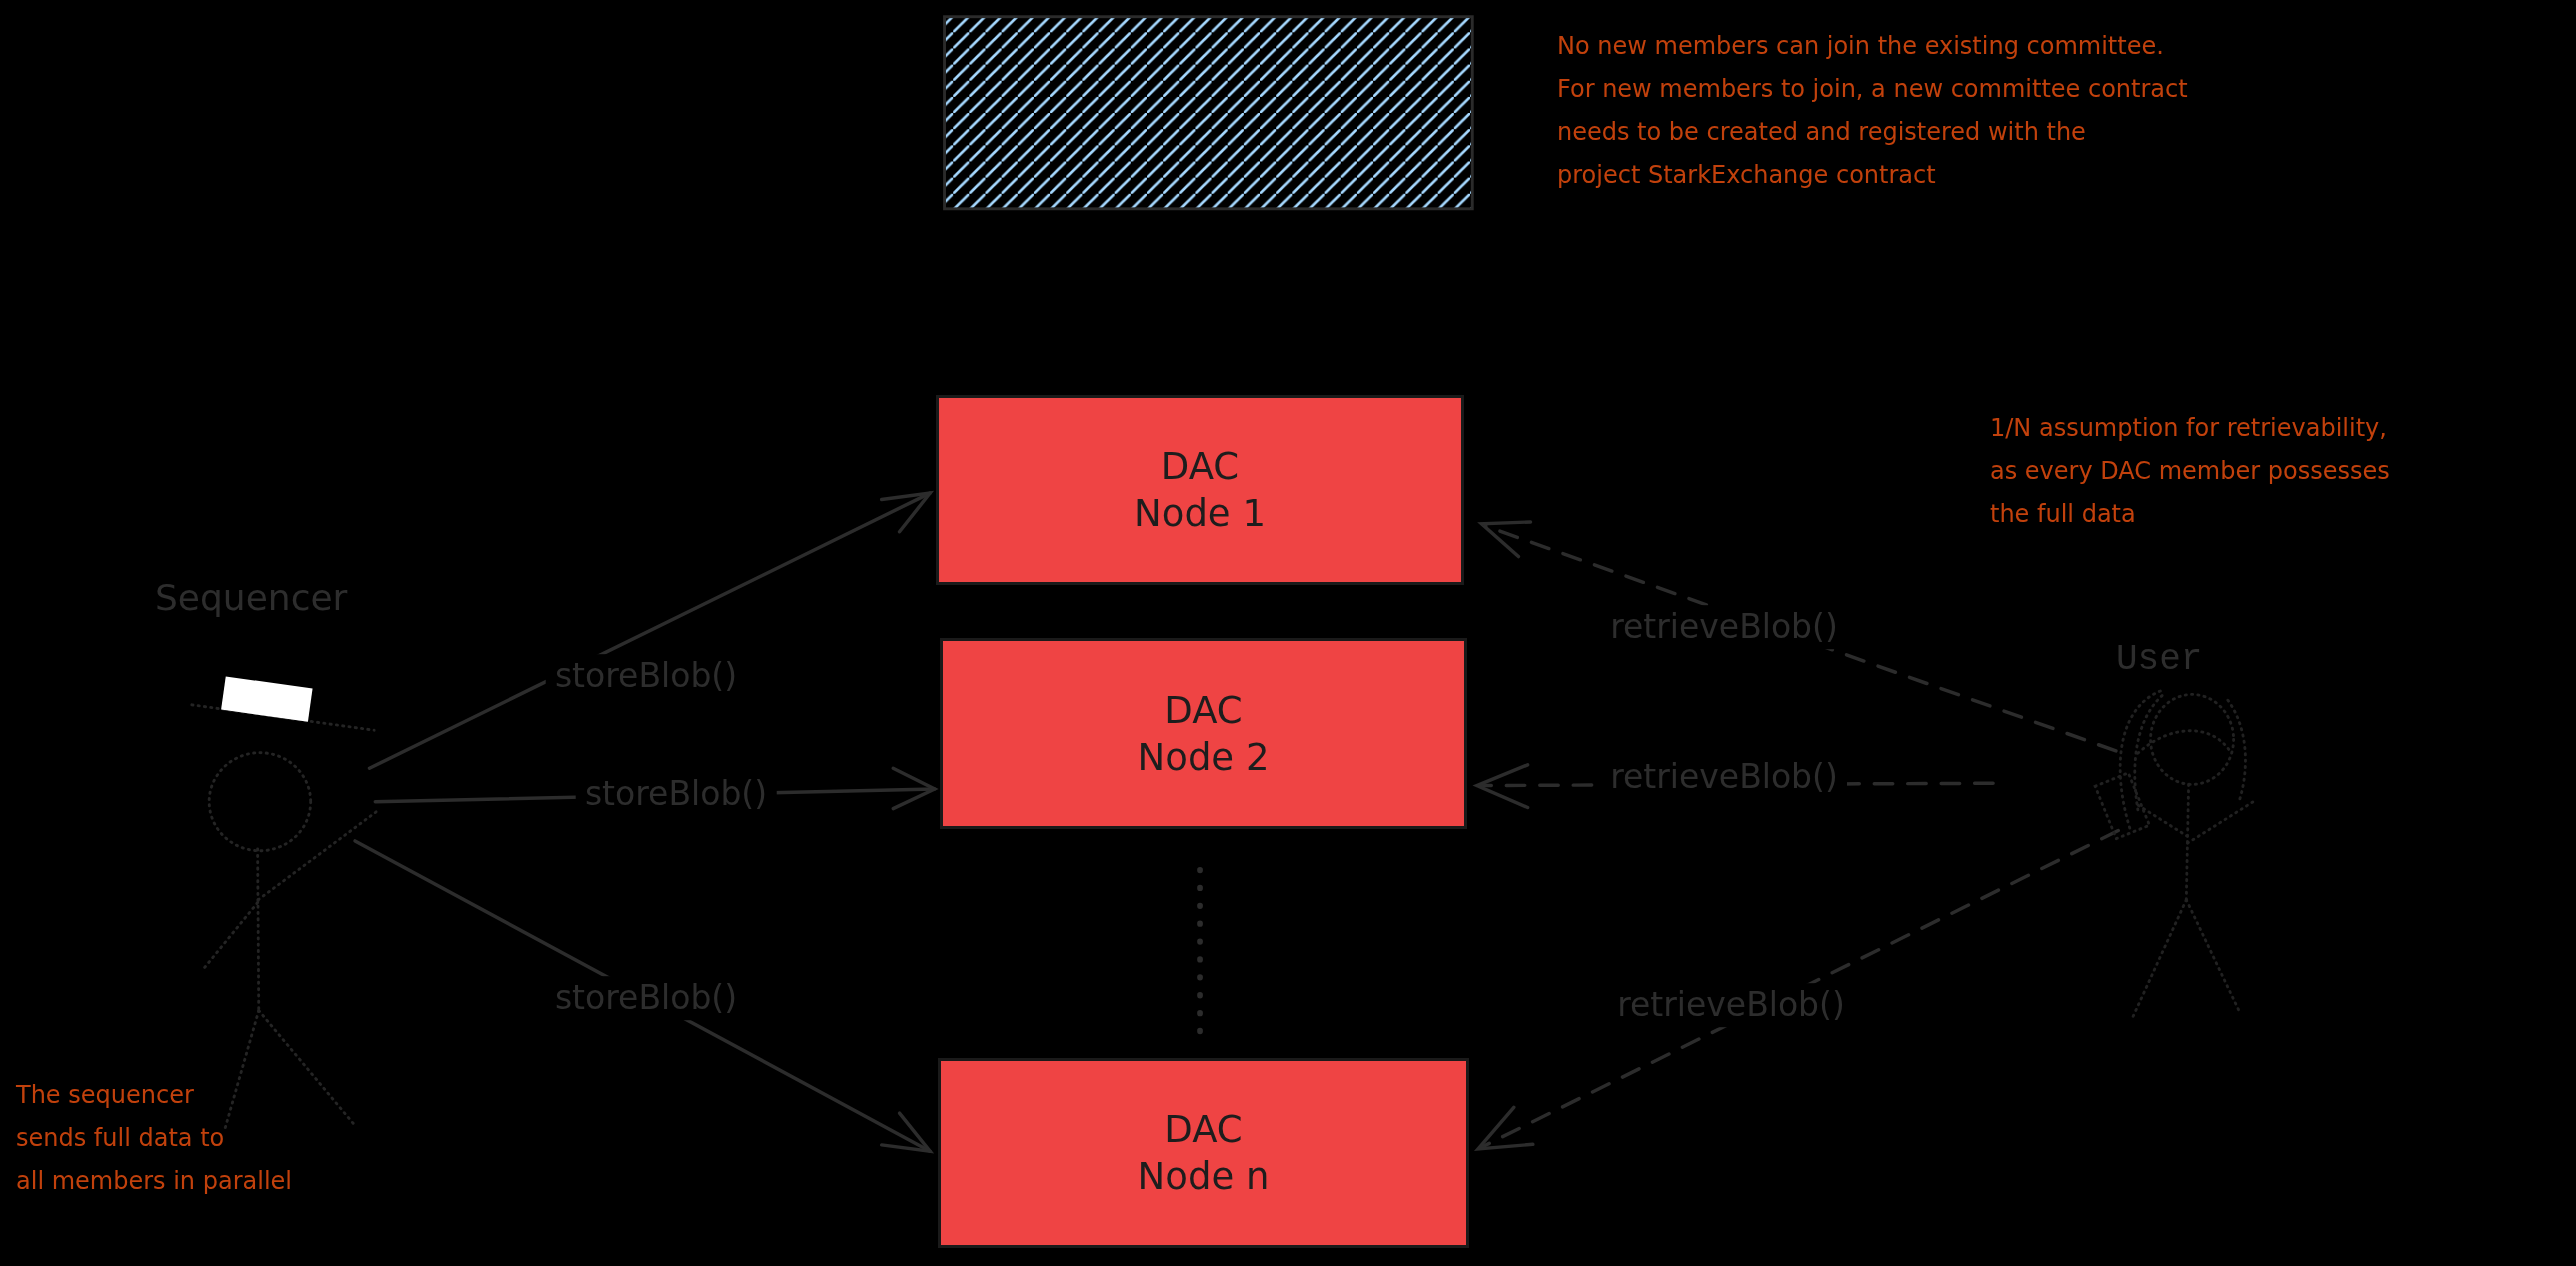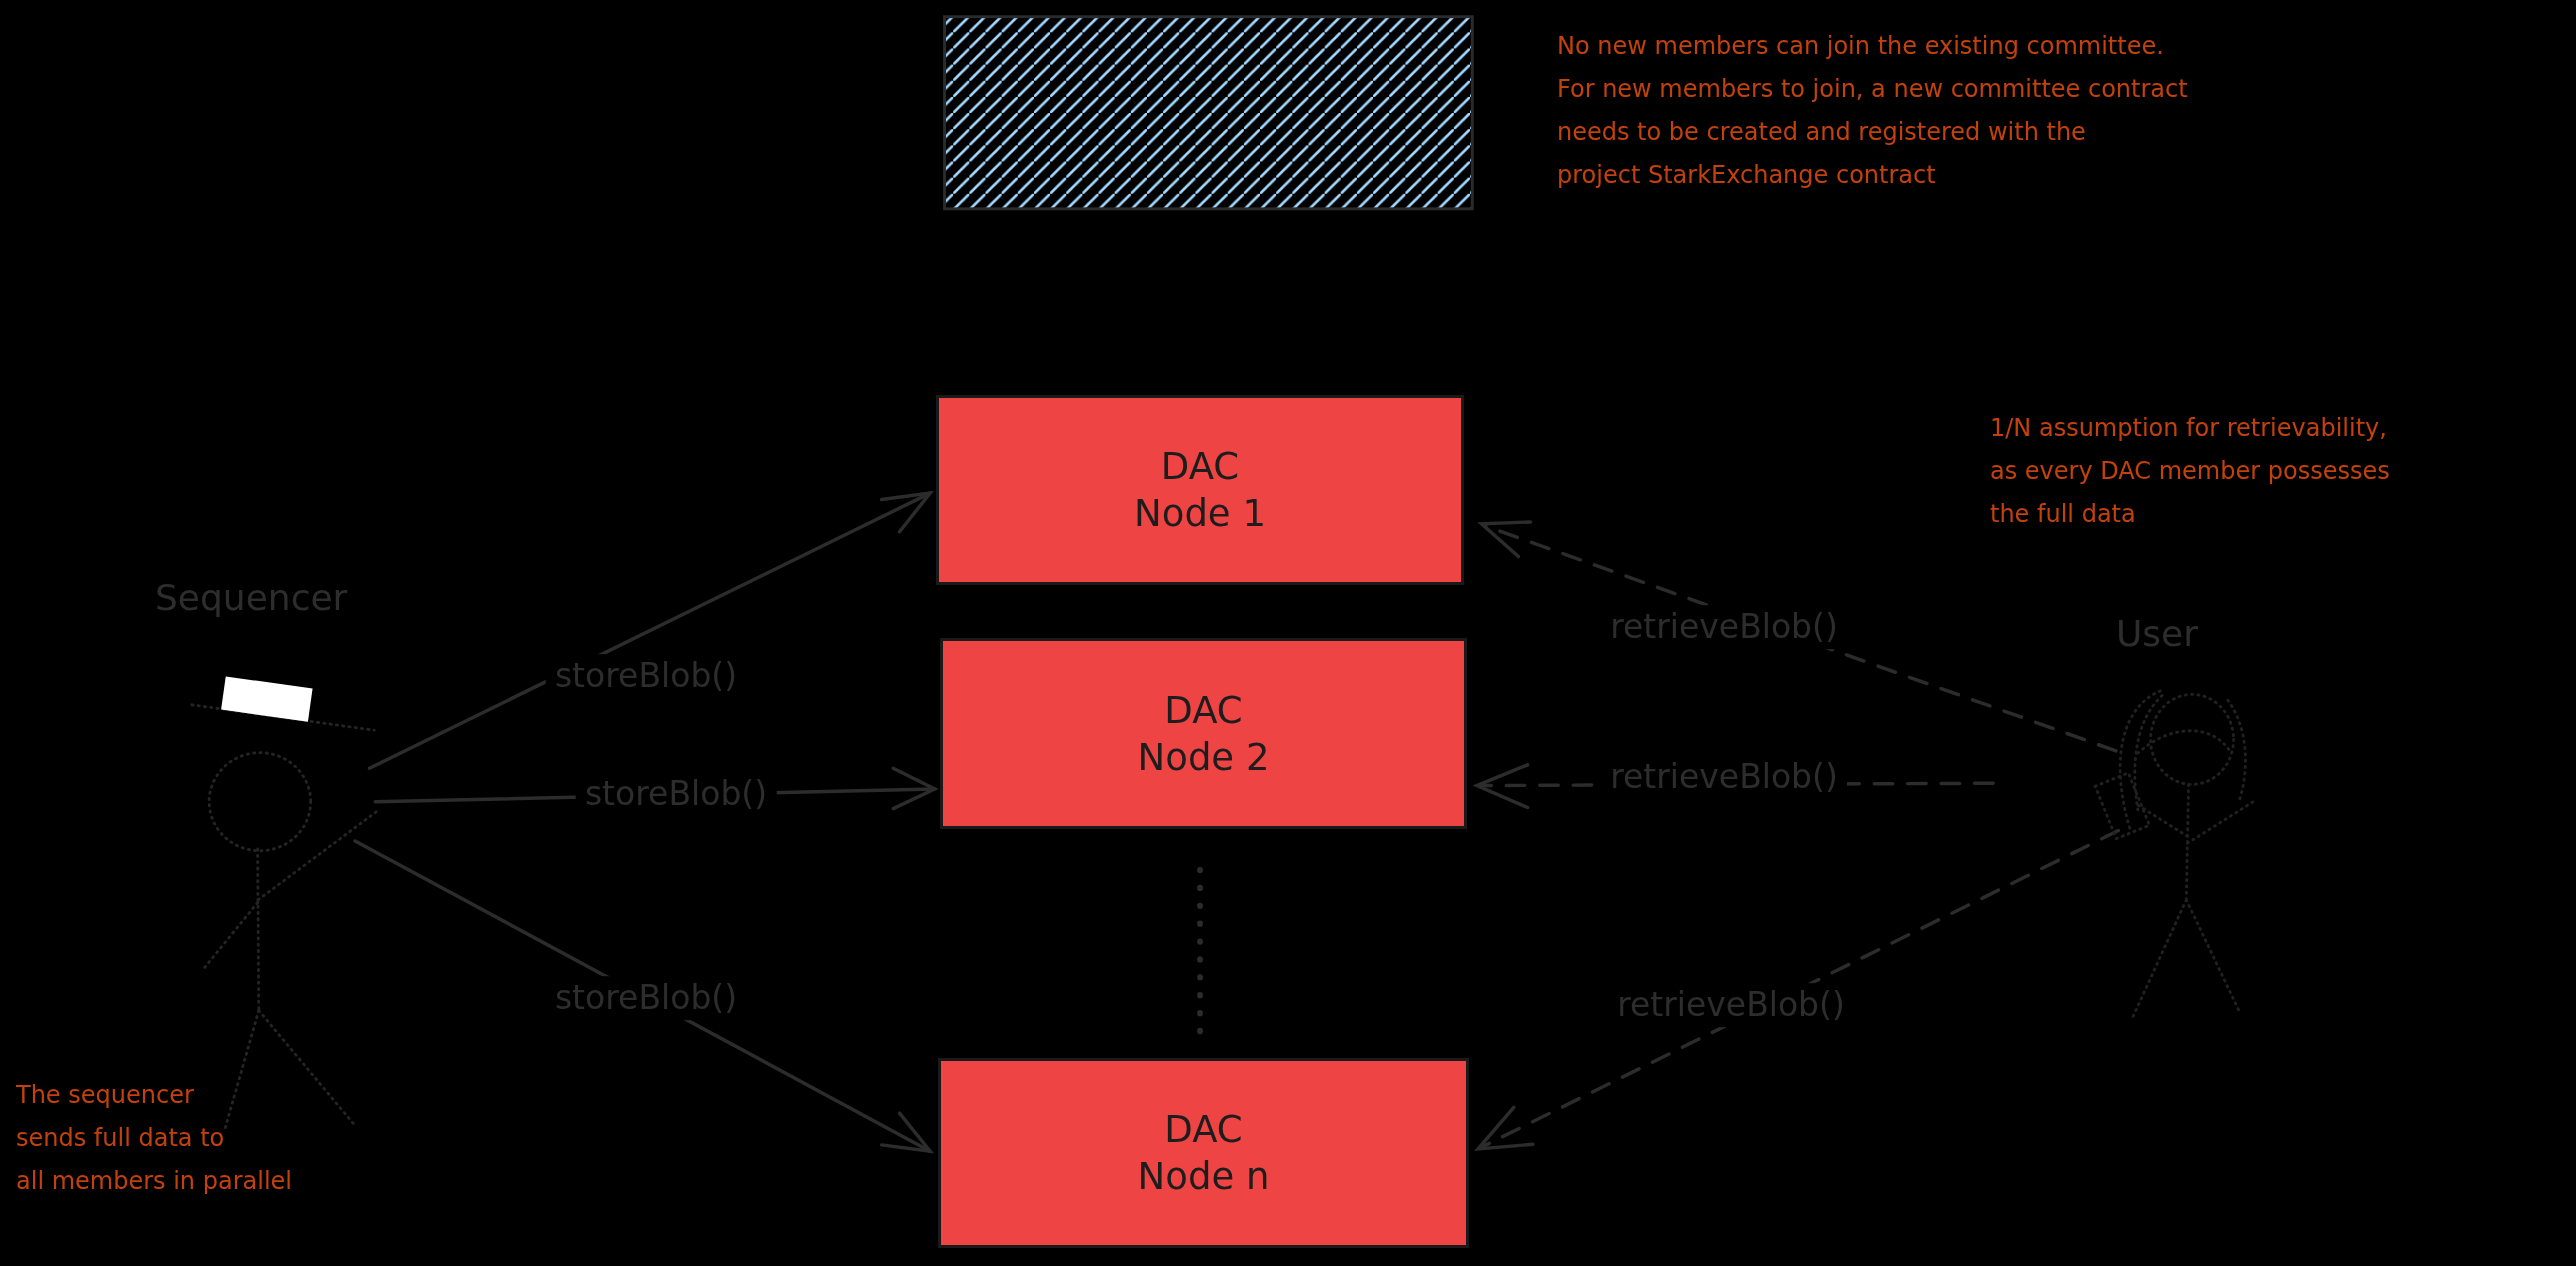--- a/index.html
+++ b/index.html
@@ -118,21 +118,21 @@
 
 
   <div class="node-box" style="left:936px;top:395px;width:528px;height:190px;">DAC
 Node 1</div>
   <div class="node-box" style="left:940px;top:638px;width:527px;height:191px;">DAC
 Node 2</div>
   <div class="node-box" style="left:938px;top:1058px;width:531px;height:190px;">DAC
 Node n</div>
 
   <div class="actor-label" style="left:155px;top:577px;">Sequencer</div>
-  <div class="actor-label" style="left:2116px;top:613px;">User</div>
+  <div class="actor-label" style="left:2116px;top:639px;font-family:Liberation Mono, monospace;">User</div>
 
   <div class="edge-label" style="left:646px;top:676px;">storeBlob()</div>
   <div class="edge-label" style="left:676px;top:794px;">storeBlob()</div>
   <div class="edge-label" style="left:646px;top:998px;">storeBlob()</div>
   <div class="edge-label" style="left:1724px;top:627px;">retrieveBlob()</div>
   <div class="edge-label" style="left:1724px;top:777px;">retrieveBlob()</div>
   <div class="edge-label" style="left:1731px;top:1005px;">retrieveBlob()</div>
 
   <div class="note" style="left:1557px;top:25.4px;width:935px;">No new members can join the existing committee.
 For new members to join, a new committee contract

